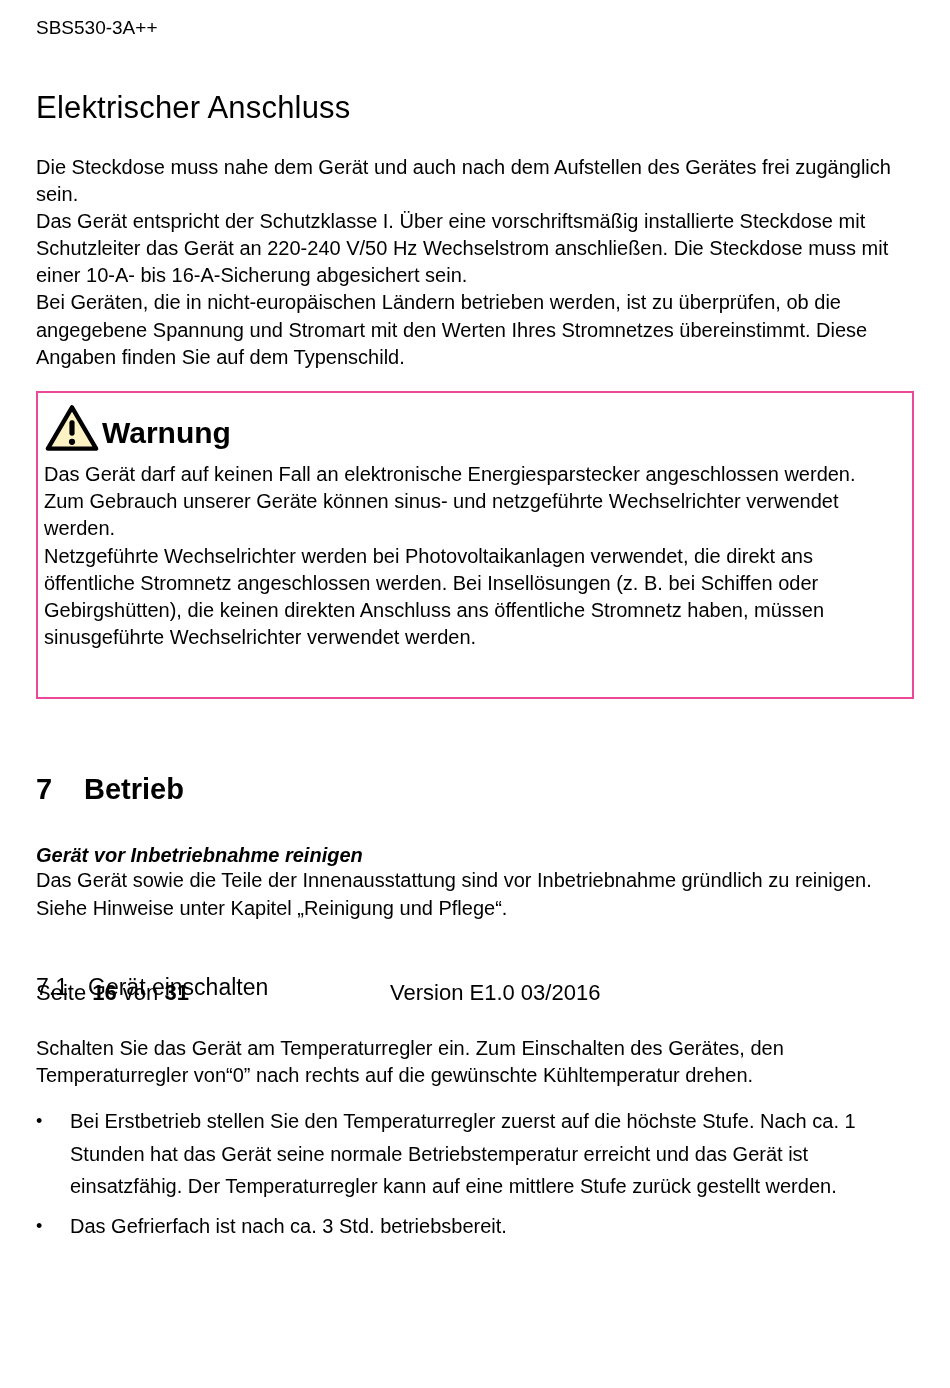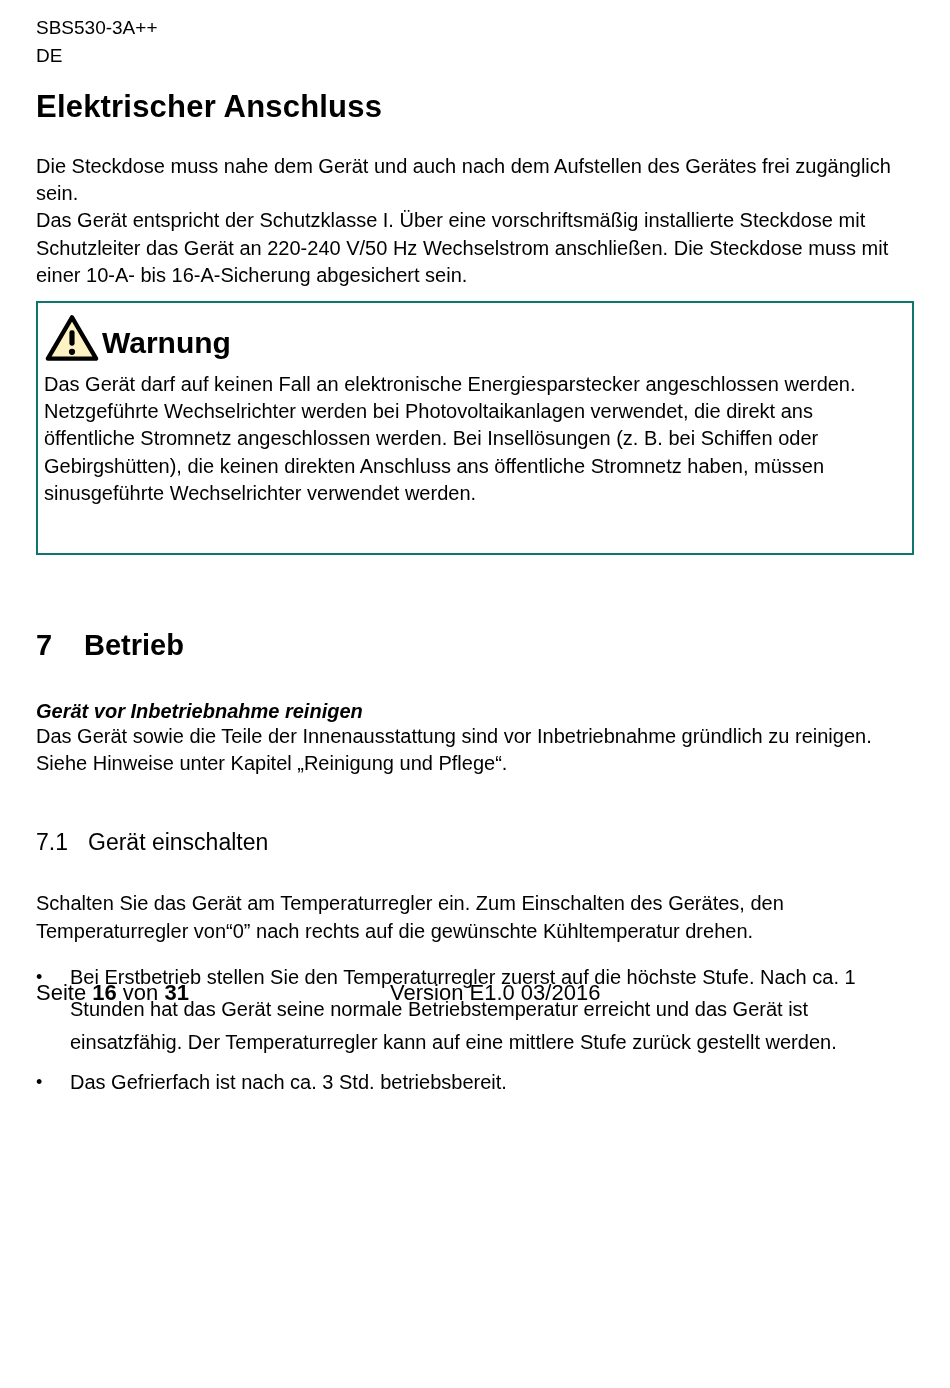--- a/index.html
+++ b/index.html
@@ -21,34 +21,34 @@
     height: 1014px;
     padding: 14px 36px 0 36px;
     position: relative;
   }
   .doc-header {
     font-size: 19px;
     line-height: 1.45;
   }
   .doc-title {
     font-size: 31px;
-    font-weight: bold;
-    margin: 20px 0 28px 0;
+    font-weight: normal;
+    margin: 48px 0 28px 0;
     letter-spacing: 0.2px;
   }
   .body-text {
     font-size: 20px;
     line-height: 1.36;
   }
   .body-text p {
     margin: 0;
   }
   .warning-box {
-    border: 2px solid #0f766e;
-    margin-top: 12px;
+    border: 2px solid #ec4899;
+    margin-top: 20px;
     padding: 10px 10px 46px 6px;
   }
   .warning-header {
     display: flex;
     align-items: center;
     gap: 2px;
     margin-bottom: 8px;
   }
   .warning-icon {
     width: 56px;
@@ -126,43 +126,44 @@
   }
   .b { font-weight: bold; }
 </style>
 </head>
 <body>
 
 <div class="page">
 
   <div class="doc-header">
     <div>SBS530-3A++</div>
-    <div>DE</div>
   </div>
 
   <div class="doc-title">Elektrischer Anschluss</div>
 
   <div class="body-text">
     <p>Die Steckdose muss nahe dem Gerät und auch nach dem Aufstellen des Gerätes frei zugänglich sein.</p>
     <p>Das Gerät entspricht der Schutzklasse I. Über eine vorschriftsmäßig installierte Steckdose mit Schutzleiter das Gerät an 220-240 V/50 Hz Wechselstrom anschließen. Die Steckdose muss mit einer 10-A- bis 16-A-Sicherung abgesichert sein.</p>
+    <p>Bei Geräten, die in nicht-europäischen Ländern betrieben werden, ist zu überprüfen, ob die angegebene Spannung und Stromart mit den Werten Ihres Stromnetzes übereinstimmt. Diese Angaben finden Sie auf dem Typenschild.</p>
   </div>
 
   <div class="warning-box">
     <div class="warning-header">
       <span class="warning-icon">
         <svg viewBox="0 0 64 58" width="56" height="50" aria-hidden="true">
           <path d="M32 5 L60 53 L4 53 Z" fill="#fdf2c3" stroke="#000000" stroke-width="5" stroke-linejoin="round"></path>
           <rect x="29" y="20" width="6" height="18" rx="2.5" fill="#000000"></rect>
           <circle cx="32" cy="45" r="3.6" fill="#000000"></circle>
         </svg>
       </span>
       <span class="warning-title">Warnung</span>
     </div>
     <div class="body-text">
       <p>Das Gerät darf auf keinen Fall an elektronische Energiesparstecker angeschlossen werden.</p>
+      <p>Zum Gebrauch unserer Geräte können sinus- und netzgeführte Wechselrichter verwendet werden.</p>
       <p>Netzgeführte Wechselrichter werden bei Photovoltaikanlagen verwendet, die direkt ans öffentliche Stromnetz angeschlossen werden. Bei Insellösungen (z. B. bei Schiffen oder Gebirgshütten), die keinen direkten Anschluss ans öffentliche Stromnetz haben, müssen sinusgeführte Wechselrichter verwendet werden.</p>
     </div>
   </div>
 
   <div class="section-heading">
     <span class="sec-num">7</span><span>Betrieb</span>
   </div>
 
   <div class="bold-subhead">Gerät vor Inbetriebnahme reinigen</div>
   <div class="body-text">

